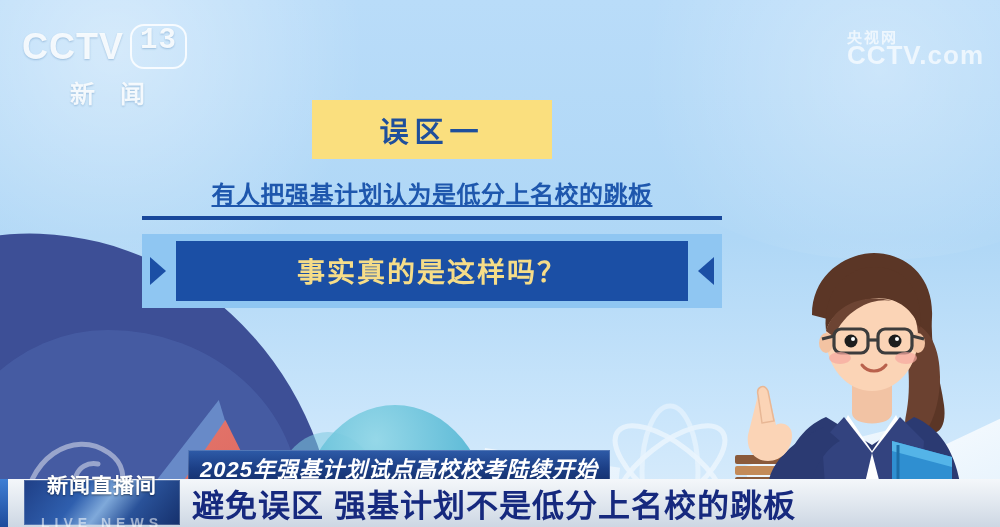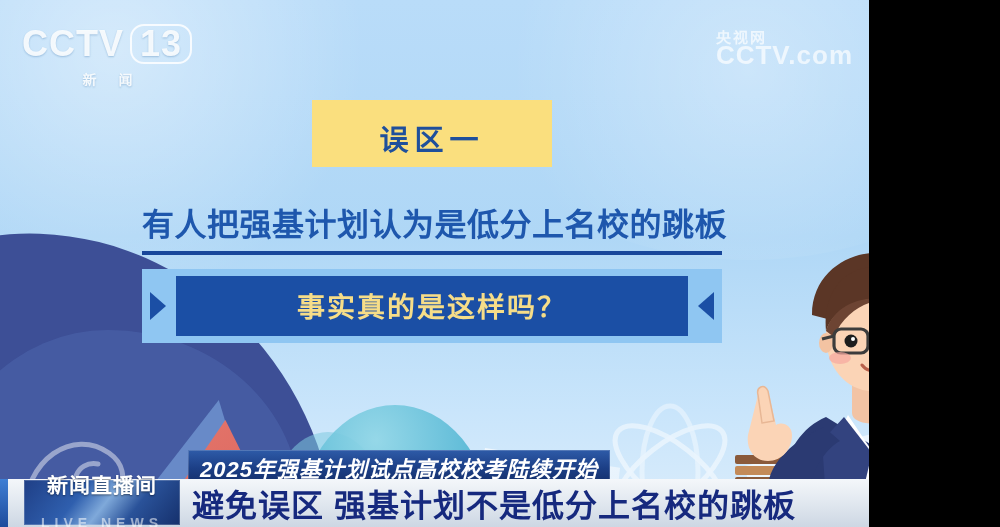--- a/index.html
+++ b/index.html
@@ -3,21 +3,21 @@
 <meta charset="utf-8">
 <title>CCTV-13 News Broadcast</title>
 <style>
   html, body {
     margin: 0;
     padding: 0;
     background: #000;
   }
   #screen {
     position: relative;
-    width: 869px;
+    width: 1000px;
     height: 527px;
     overflow: hidden;
     font-family: "Liberation Sans", "DejaVu Sans", sans-serif;
     background: linear-gradient(180deg, #bcdefa 0%, #b3d9f7 40%, #cfe8fb 72%, #e3f1fc 100%);
     user-select: none;
   }
 
   
   .bg-layer { position: absolute; inset: 0; overflow: hidden; }
 
@@ -145,27 +145,28 @@
   .logo-cctv .logo-main {
     font-size: 36px; font-weight: 700; letter-spacing: 1px;
     color: rgba(255,255,255,.92);
     text-shadow: 0 1px 2px rgba(80,130,180,.45);
     line-height: 1;
     display: flex; align-items: center; gap: 2px;
   }
   .logo-cctv .logo-13 {
     border: 2px solid rgba(255,255,255,.9);
     border-radius: 14px;
-    padding: 0 8px 0 8px;
-    font-size: 36px;
+    padding: 0 8px 12px 8px;
+    font-size: 29px;
     margin-left: 4px;
+    font-family: Liberation Mono, monospace;
   }
   .logo-cctv .logo-sub {
     margin-top: 5px;
-    font-size: 14px; font-weight: 700; letter-spacing: 9px;
+    font-size: 25px; font-weight: 700; letter-spacing: 9px;
     color: rgba(255,255,255,.92);
     text-align: center;
     text-shadow: 0 1px 2px rgba(80,130,180,.45);
   }
 
   
   .watermark {
     position: absolute; right: 16px; top: 30px;
     opacity: .78;
     color: rgba(255,255,255,.88);
@@ -178,30 +179,31 @@
   .info-graphic {
     position: absolute; left: 142px; top: 100px; width: 580px;
   }
 
   .badge-yellow {
     width: 240px; margin: 0 auto;
     background: #fadf7e;
     color: #1e4f9c;
     font-size: 29px; font-weight: 700; letter-spacing: 6px;
     text-align: center;
-    padding: 16px 0 9px 0;
+    padding: 8px 0 9px 0;
     box-sizing: border-box;
   }
 
   .headline-blue {
-    margin-top: 32px;
+    margin-top: 16px;
     text-align: center;
     color: #1e57ad;
-    font-size: 32px; font-weight: 700; letter-spacing: .5px;
+    font-size: 24px; font-weight: 700; letter-spacing: .5px;
     white-space: nowrap;
+    text-decoration: underline;
   }
   .rule-blue {
     margin-top: 6px;
     height: 4px;
     background: #18479b;
   }
 
   .white-panel {
     margin-top: 9px;
     background: #ffffff;

